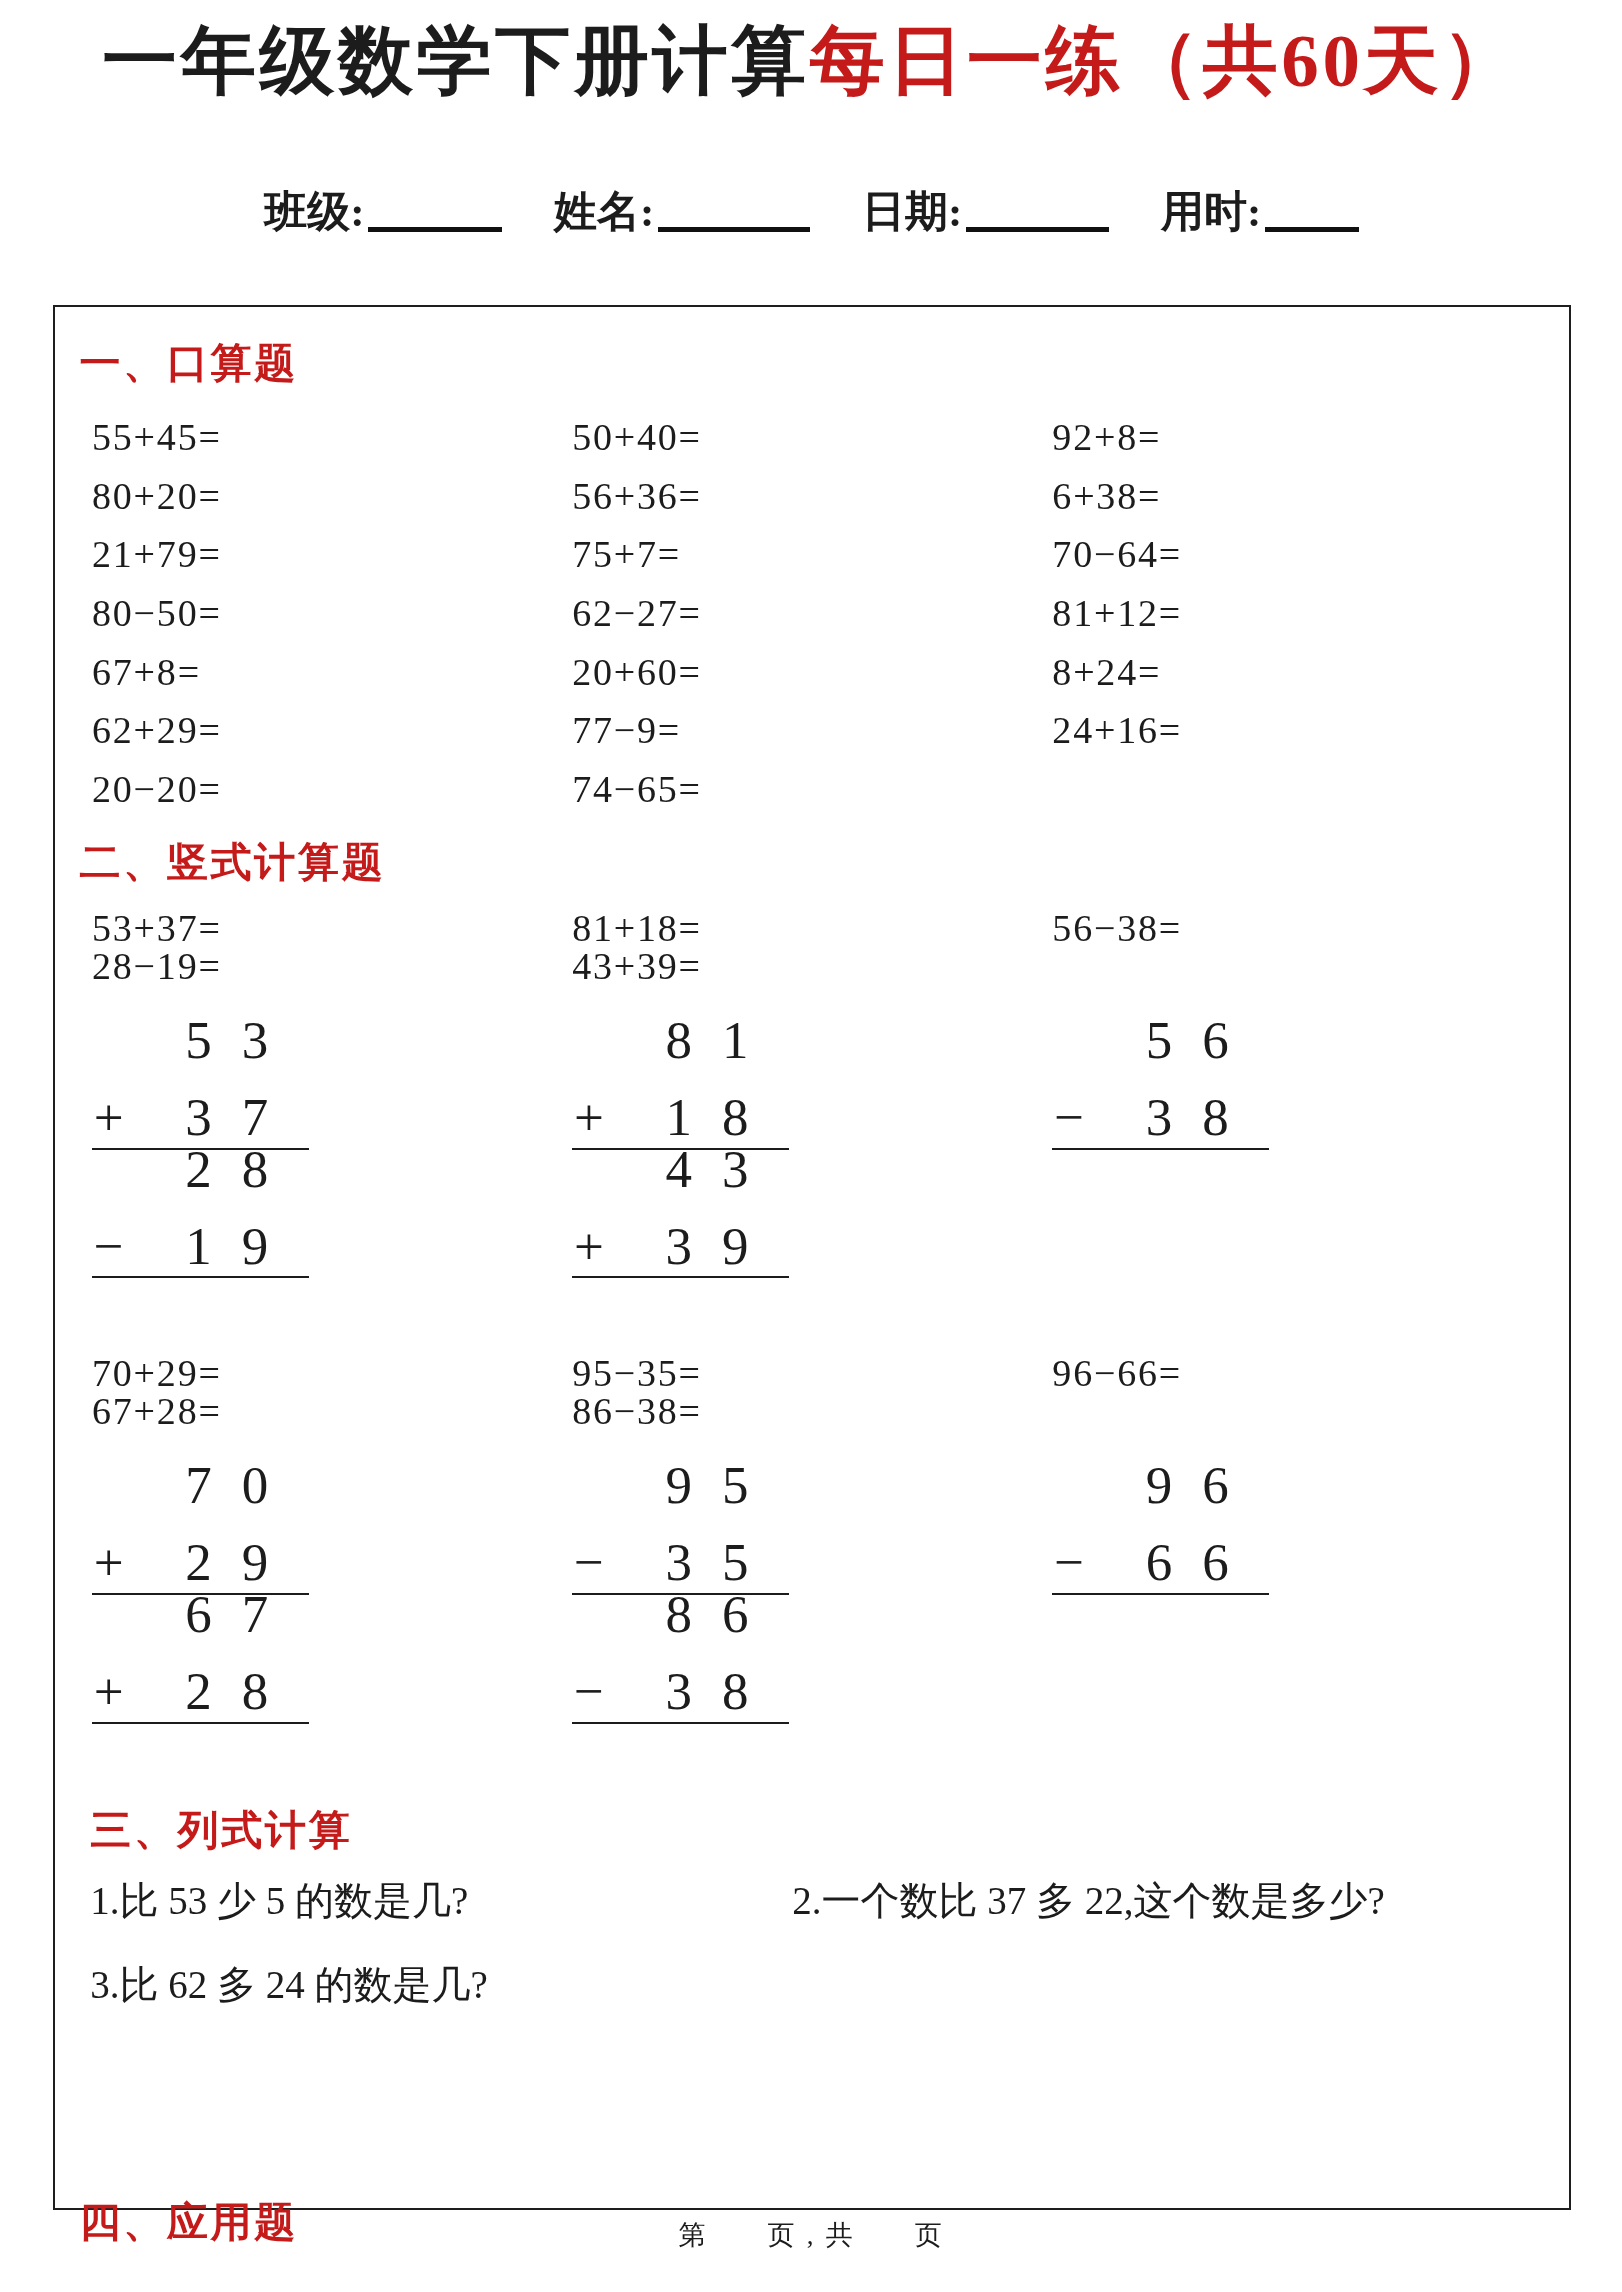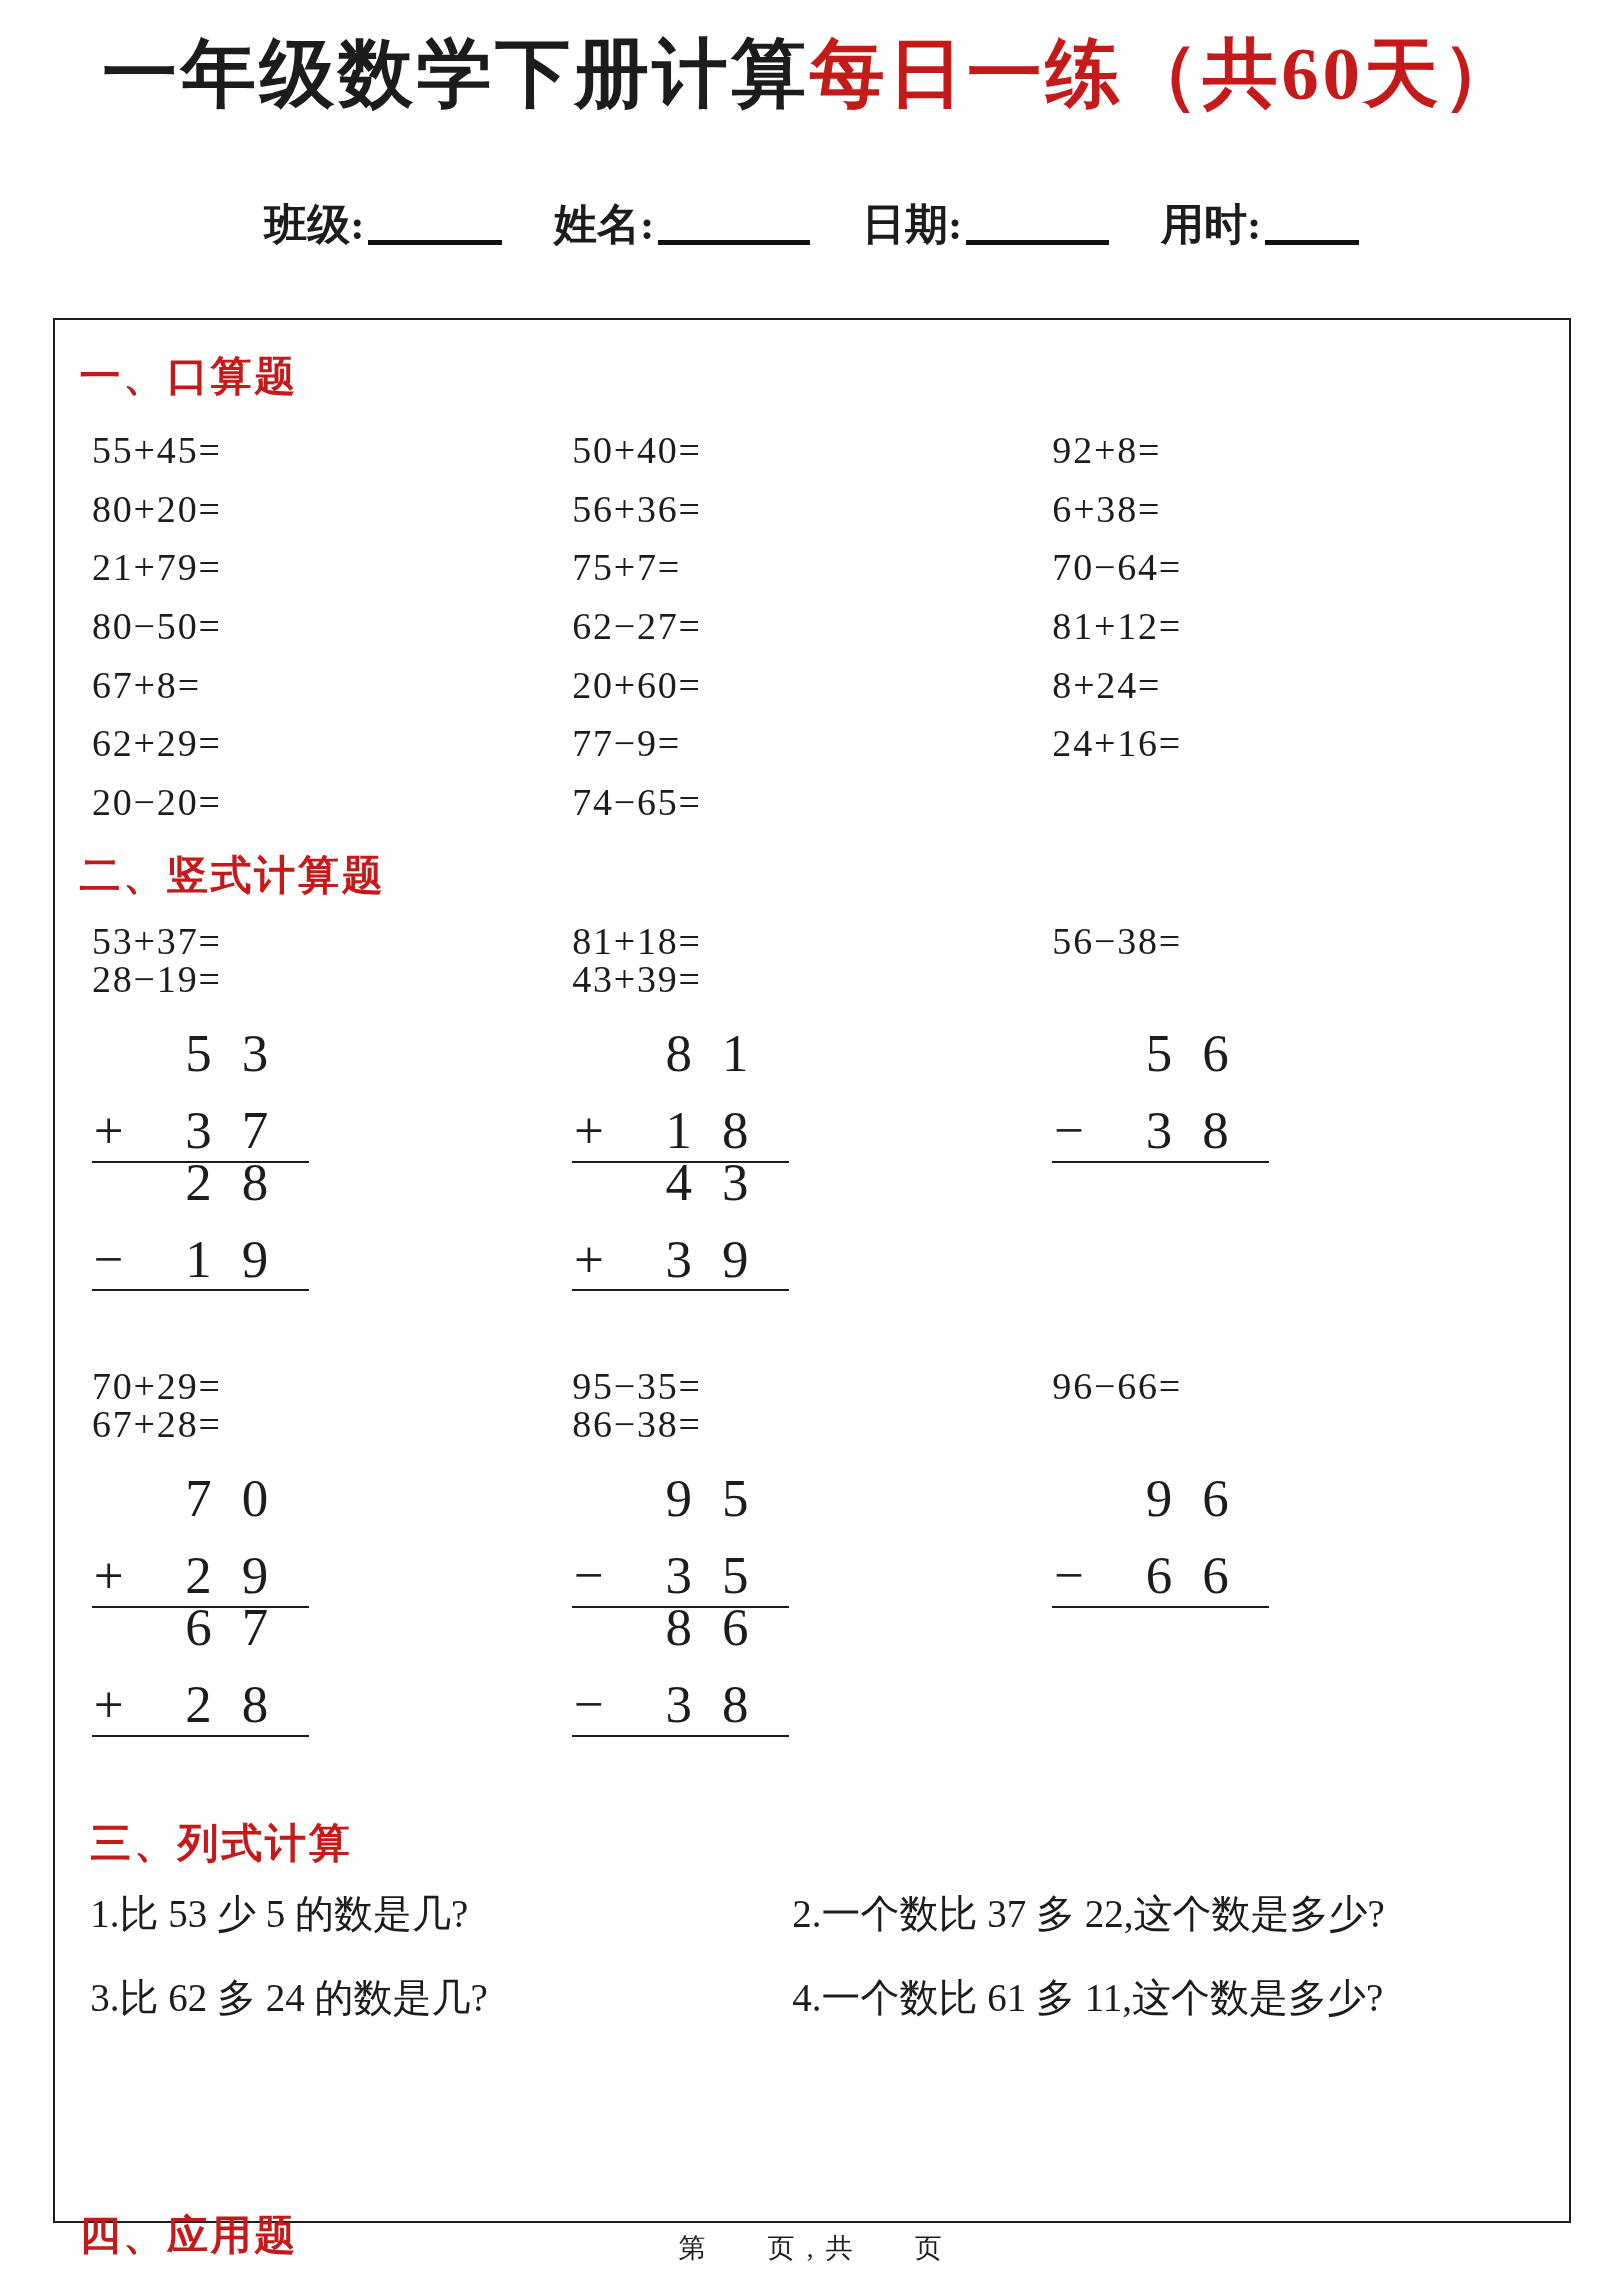--- a/index.html
+++ b/index.html
@@ -6,21 +6,21 @@
   .page {
     position: relative;
     width: 1623px;
     height: 2293px;
     background: #ffffff;
     color: #1c1c1c;
     font-family: "Liberation Serif", "DejaVu Serif", serif;
     overflow: hidden;
   }
   .title {
-    padding-top: 31px;
+    padding-top: 18px;
     text-align: center;
     font-size: 75px;
     font-weight: bold;
     letter-spacing: 3.6px;
     line-height: 1.15;
     white-space: nowrap;
   }
   .title .red { color: #c41a1a; }
   .info {
     margin-top: 79px;
@@ -274,21 +274,20 @@
         <div class="vp-line"></div>
       </div>
     </div>
 
     <div class="sec-h expr-h">三、列式计算</div>
 
     <div class="expr-grid">
       <div class="expr">1.比 53 少 5 的数是几?</div>
       <div class="expr">2.一个数比 37 多 22,这个数是多少?</div>
       <div class="expr">3.比 62 多 24 的数是几?</div>
-      <div class="expr">4.一个数比 61 多 11,这个数是多少?</div>
     </div>
 
     <div class="sec-h word-h">四、应用题</div>
 
 
   </div>
 
   <div class="footer">第　　页 , 共　　页</div>
 
 </div>

